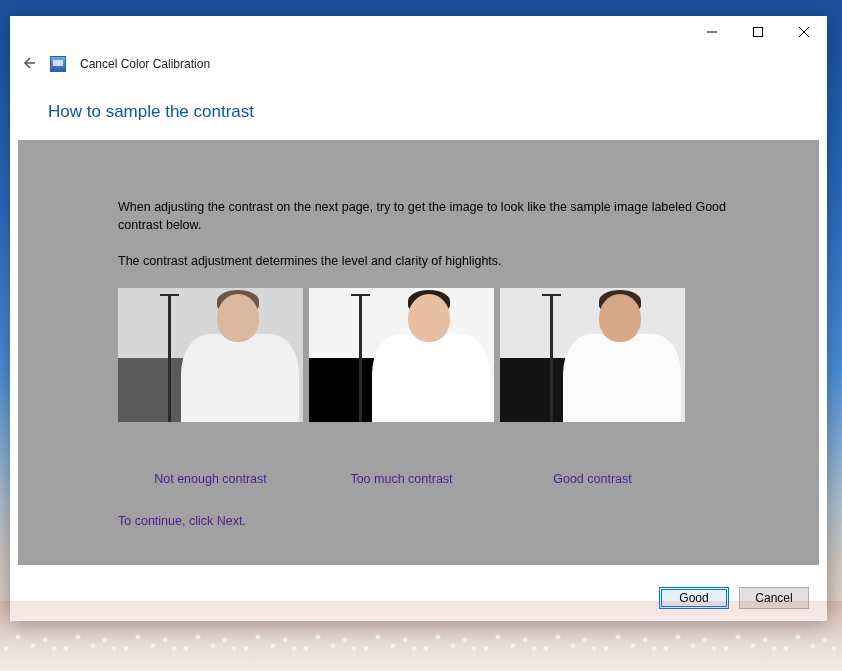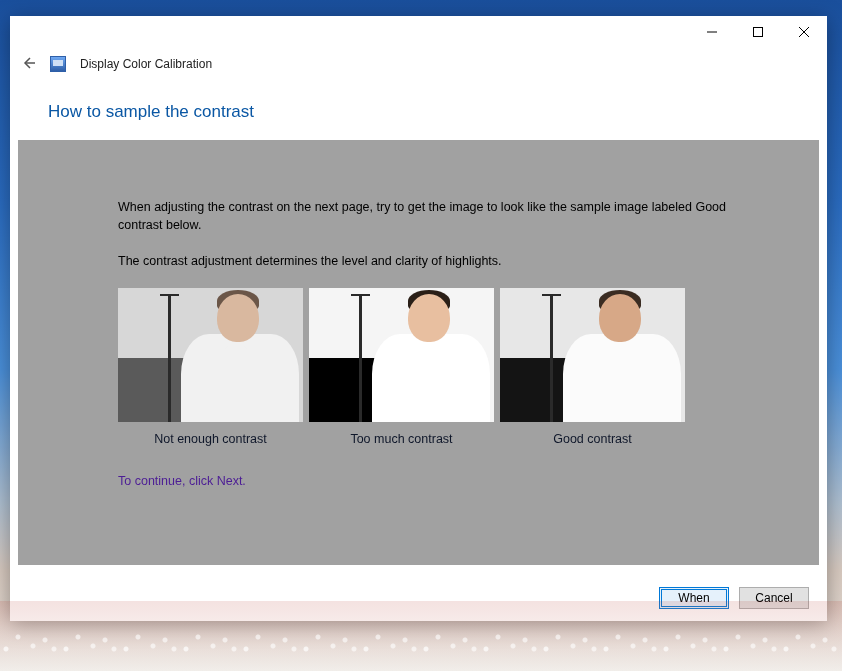--- a/index.html
+++ b/index.html
@@ -146,22 +146,23 @@
   .v3 .scene-wall  { background:#f5f5f5; }
   .v3 .scene-block { background:#000; }
   .v3 .scene-head  { background:#e8bfa0; }
   .v3 .scene-hair  { background:#2a1f17; }
   .v3 .scene-body  { background:#ffffff; }
   .v3 .scene-collar{ color:#ffffff; }
 
   .sample-caption {
     text-align:center;
     font-size:12.5px;
-    color:#0f172a;
+    color:#4c1d95;
     padding-top:10px;
+    margin-top:40px;
   }
   .continue-text {
     font-size:12.5px;
     color:#4c1d95;
     padding:28px 0 0 100px;
   }
   .footer {
     position:absolute;
     right:18px;
     bottom:12px;
@@ -210,21 +211,21 @@
     </div>
 
     <div class="header-row">
       <span class="back-arrow">
         <svg width="16" height="16" viewBox="0 0 16 16">
             <path d="M10 3 L5 8 L10 13" fill="none" stroke="#555" stroke-width="1.5"></path>
             <path d="M5 8 H15" stroke="#555" stroke-width="1.5"></path>
           </svg>
       </span>
       <span class="app-icon"></span>
-      <span class="app-title">Display Color Calibration</span>
+      <span class="app-title">Cancel Color Calibration</span>
     </div>
 
     <div class="page-heading">How to sample the contrast</div>
 
     <div class="gray-panel">
       <div class="body-text">
         <p>When adjusting the contrast on the next page, try to get the image to look like the sample image labeled Good contrast below.</p>
         <p>The contrast adjustment determines the level and clarity of highlights.</p>
       </div>
 
@@ -264,18 +265,18 @@
               <div class="scene-head"></div>
           </div>
           <div class="sample-caption">Good contrast</div>
         </div>
       </div>
 
       <div class="continue-text">To continue, click Next.</div>
     </div>
 
     <div class="footer">
-      <div class="btn default">When</div>
+      <div class="btn default">Good</div>
       <div class="btn">Cancel</div>
     </div>
 
   </div>
 </div>
 
 </body></html>

